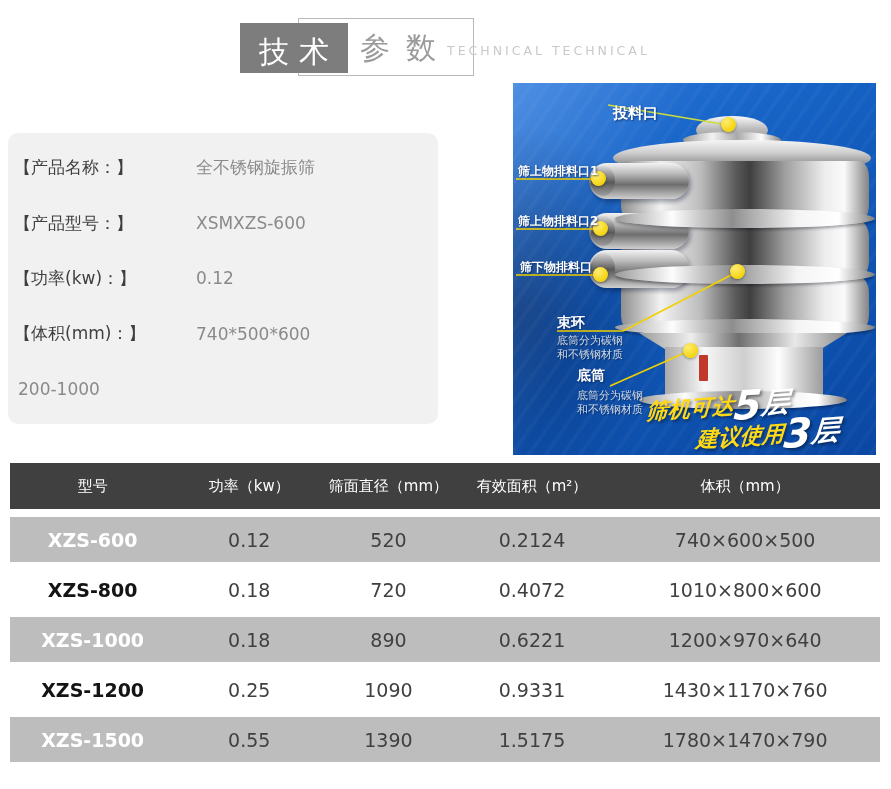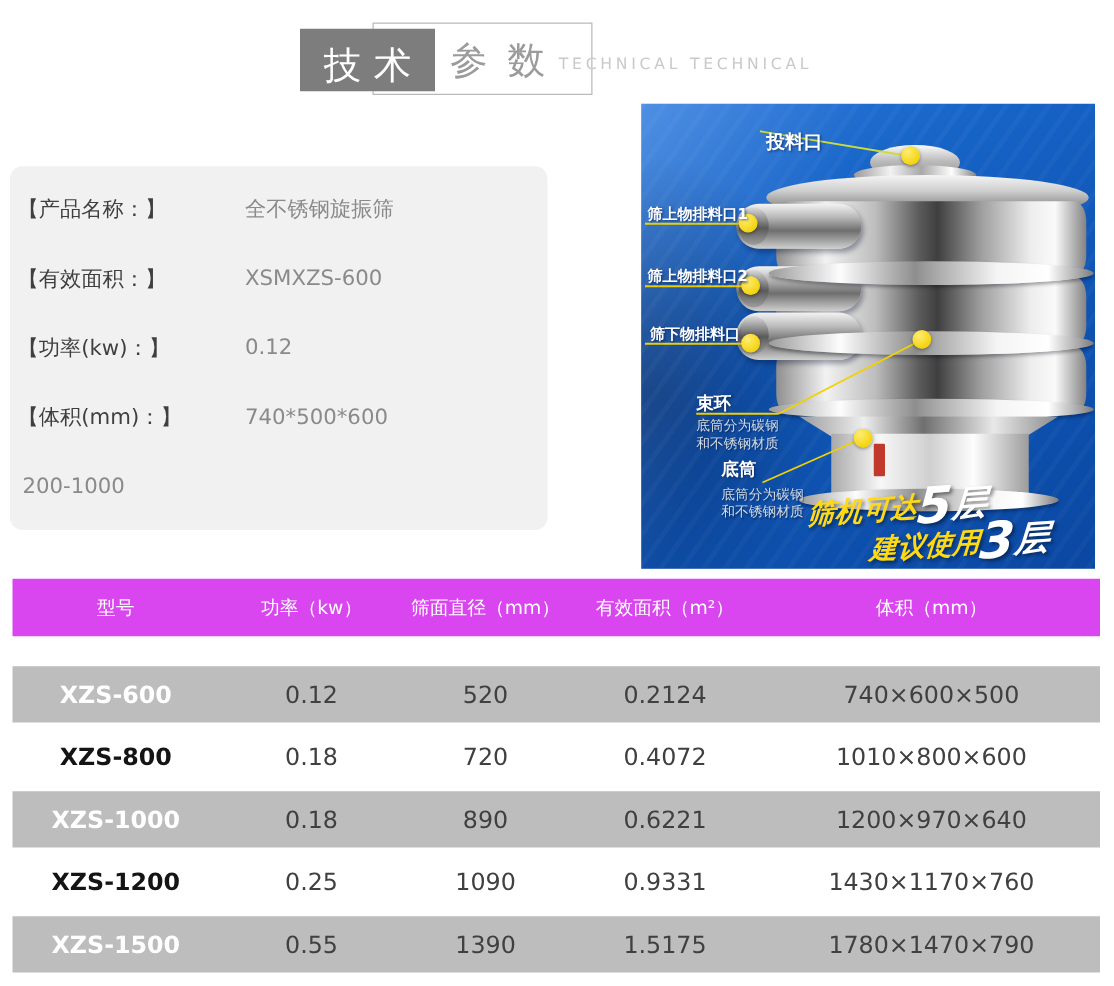--- a/index.html
+++ b/index.html
@@ -95,21 +95,21 @@
   .slogan1 { left:133px; top:304px; }
   .slogan2 { left:183px; top:332px; }
   .sl-small { color:#ffd916; font-size:22px; vertical-align:middle; }
   .sl-big { color:#fff; font-size:40px; vertical-align:middle; line-height:1; }
   .sl-tail { color:#fff; font-size:28px; vertical-align:middle; }
 
   
   .spec-table { position:absolute; left:10px; top:463px; width:870px; }
   .t-row { display:grid; grid-template-columns:19% 17% 15% 18% 31%; align-items:center;
     height:45px; margin-bottom:5px; }
-  .t-head { background:#d946ef; height:46px; margin-bottom:24px; }
+  .t-head { background:#404040; height:46px; margin-bottom:8px; }
   .t-head .t-cell { color:#fff; font-size:15px; }
   .t-cell { text-align:center; font-size:19px; color:#404040; }
   .row-gray { background:#bdbdbd; }
   .row-white { background:#ffffff; }
   .model-cell { font-weight:bold; }
   .row-gray .model-cell { color:#fff; }
   .row-white .model-cell { color:#141414; }
 </style>
 </head>
 <body>
@@ -124,21 +124,21 @@
     <div class="param-text">参数</div>
     <div class="eng-text">TECHNICAL TECHNICAL</div>
   </div>
 
   <div class="info-panel">
     <div class="info-row">
       <span class="info-label">【产品名称：】</span>
       <span class="info-value">全不锈钢旋振筛</span>
     </div>
     <div class="info-row">
-      <span class="info-label">【有效面积：】</span>
+      <span class="info-label">【产品型号：】</span>
       <span class="info-value">XSMXZS-600</span>
     </div>
     <div class="info-row">
       <span class="info-label">【功率(kw)：】</span>
       <span class="info-value">0.12</span>
     </div>
     <div class="info-row">
       <span class="info-label">【体积(mm)：】</span>
       <span class="info-value">740*500*600</span>
     </div>

